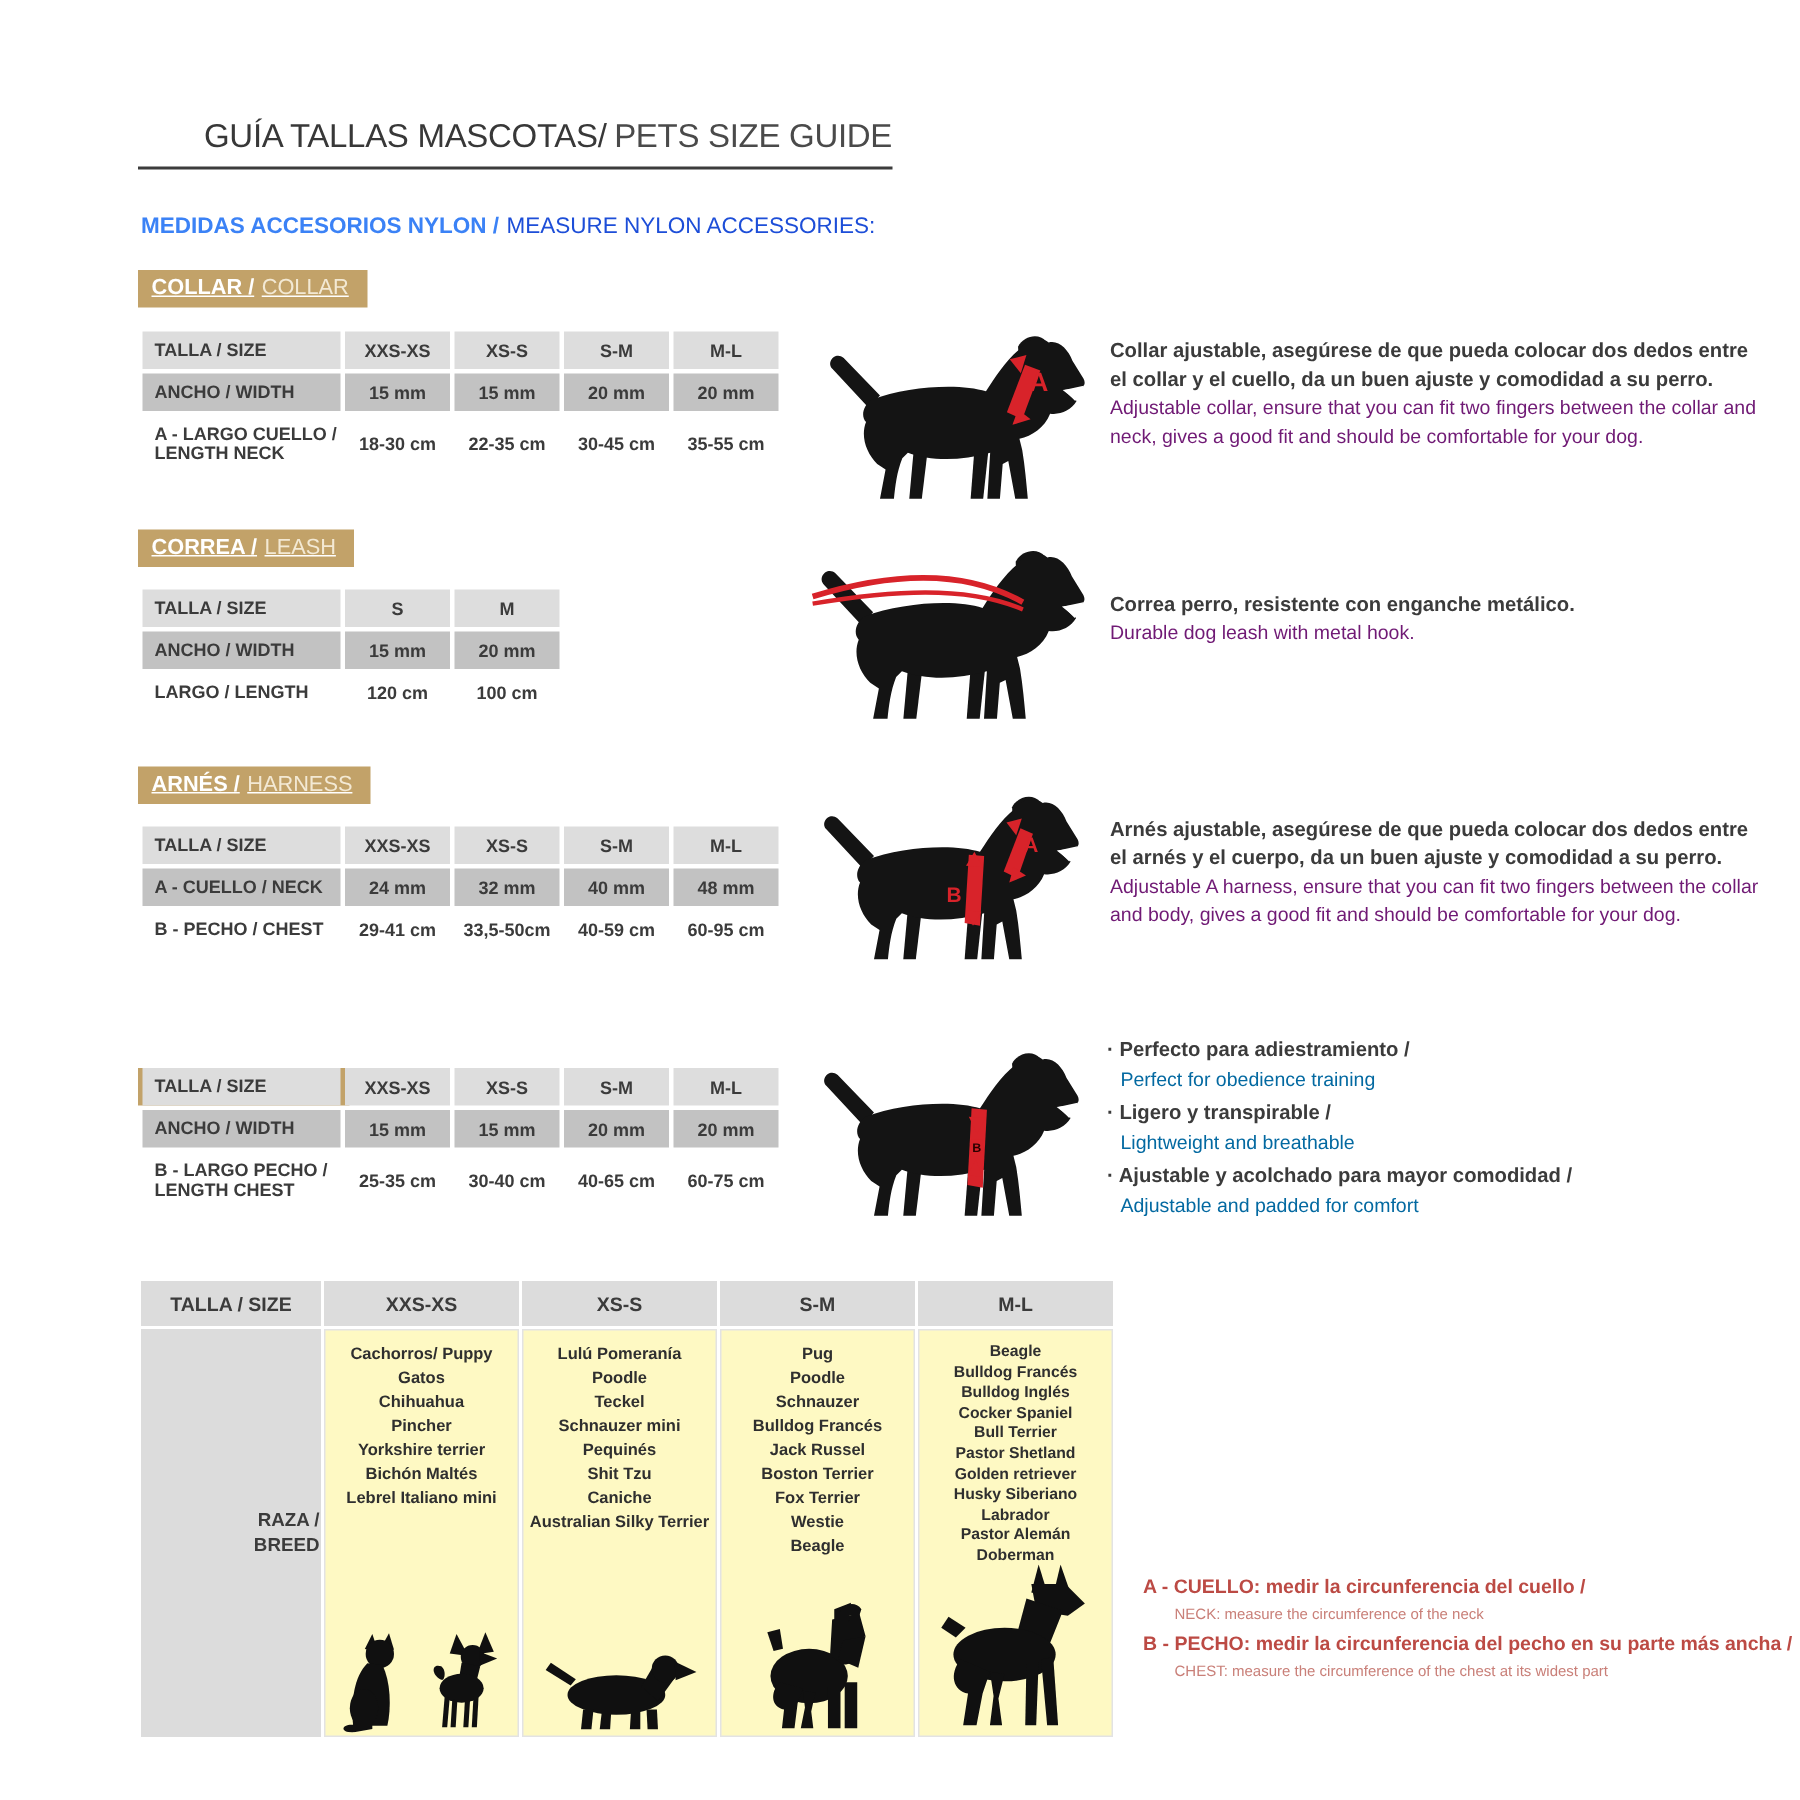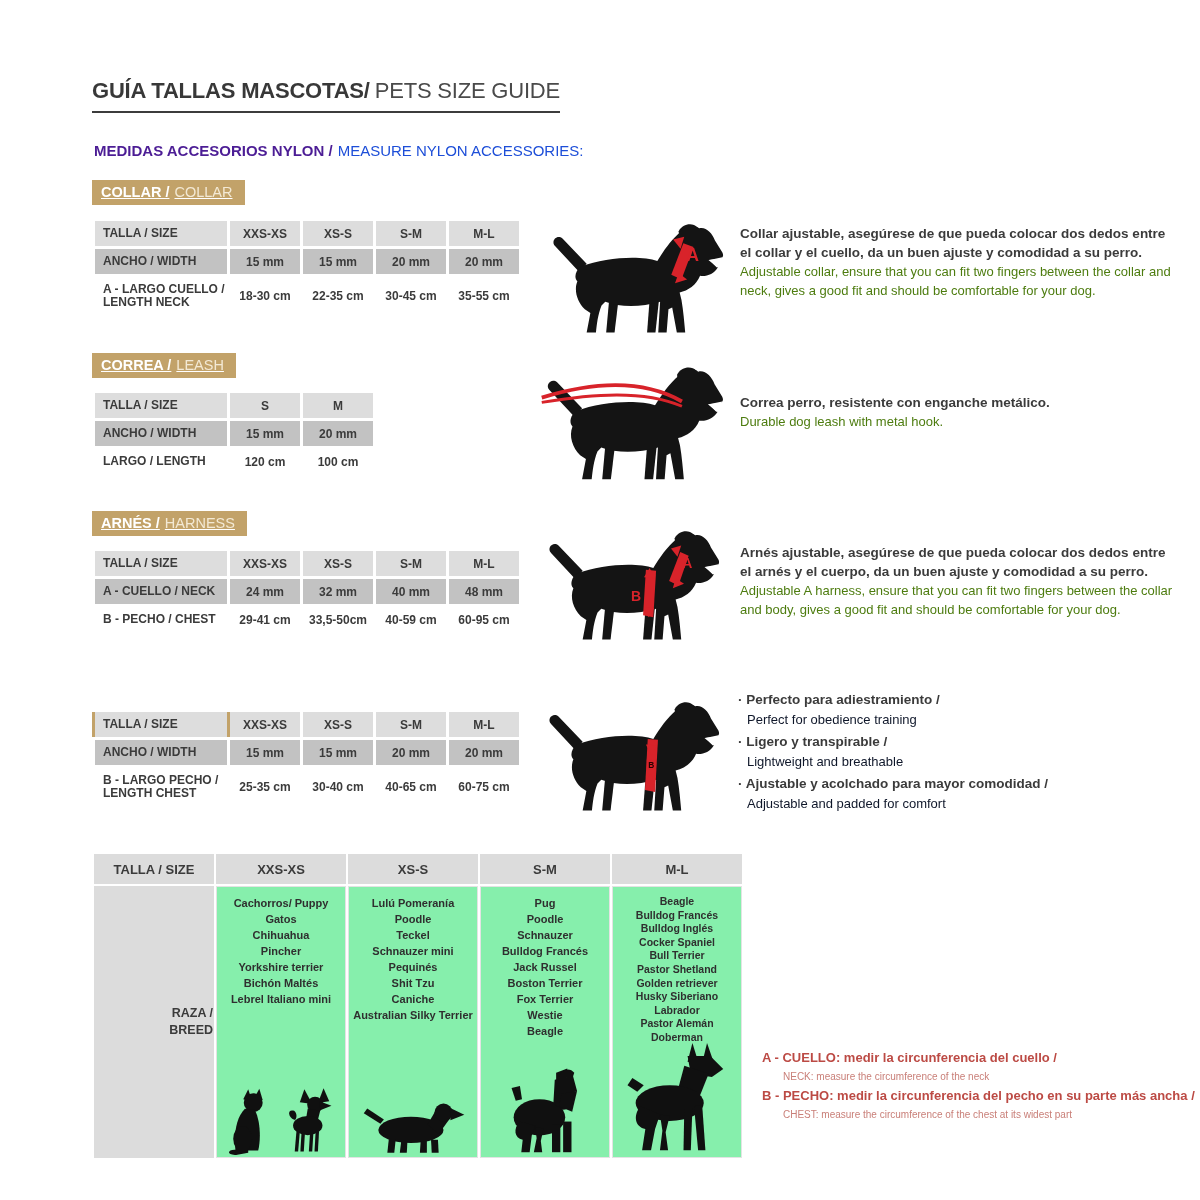--- a/index.html
+++ b/index.html
@@ -2,25 +2,25 @@
 <html><head>
 <meta charset="utf-8">
 <style>
   html,body{margin:0;padding:0;background:#ffffff;}
   body{font-family:"Liberation Sans", sans-serif; color:#3b3b3b;}
   #canvas{position:relative;width:1200px;height:1200px;background:#fff;overflow:hidden;}
 
   
   .title{position:absolute;left:92px;top:78px;font-size:22px;letter-spacing:-0.2px;
          border-bottom:2.5px solid #3c3c3c;padding-bottom:7px;white-space:nowrap;}
-  .title b{font-weight:700;color:#383838;}
+  .title b{font-weight:400;color:#383838;margin-left:44px;}
   .title span{font-weight:400;color:#4a4a4a;margin-left:5px;}
 
   .subtitle{position:absolute;left:94px;top:142px;font-size:15px;white-space:nowrap;}
-  .subtitle b{font-weight:700;color:#4c1d95;text-align:right;}
+  .subtitle b{font-weight:700;color:#3b82f6;text-align:right;}
   .subtitle span{font-weight:400;color:#1d4ed8;margin-left:5px;}
 
   
   .badge{position:absolute;background:#c2a269;color:#fff;font-size:14.5px;
          padding:4px 12px 5px 9px;white-space:nowrap;text-decoration:underline;}
   .badge b{font-weight:700;}
   .badge span{font-weight:400;color:#f3e9d4;margin-left:5px;}
 
   
   .sizetable{position:absolute;border-collapse:separate;border-spacing:3px;}
@@ -28,41 +28,41 @@
                 font-size:12px;font-weight:700;color:#3b3b3b;padding:0 2px;}
   .sizetable td.lbl{width:122px;text-align:left;padding-left:8px;line-height:13.5px;}
   .sizetable tr.r1 td{background:#dddddd;}
   .sizetable tr.r2 td{background:#c2c2c2;}
   .sizetable tr.r3 td{background:#ffffff;}
   .sizetable tr.tall td{height:38px;}
 
   
   .desc{position:absolute;width:436px;}
   .desc .es{font-size:13.5px;font-weight:700;color:#3b3b3b;line-height:19px;}
-  .desc .en{font-size:13px;font-weight:400;color:#4d7c0f;line-height:19px;}
+  .desc .en{font-size:13px;font-weight:400;color:#701a75;line-height:19px;}
 
   .bullets{position:absolute;width:440px;}
   .bullets .row{margin-bottom:3px;}
   .bullets .es{font-size:13.5px;font-weight:700;color:#3b3b3b;line-height:20px;}
   .bullets .es::before{content:"· ";font-weight:700;}
-  .bullets .en{font-size:13px;font-weight:400;color:#0f172a;line-height:19px;padding-left:9px;}
+  .bullets .en{font-size:13px;font-weight:400;color:#0369a1;line-height:19px;padding-left:9px;}
 
   
   .dogbox{position:absolute;}
 
   
   .breedtable{position:absolute;left:92px;top:852px;border-collapse:separate;border-spacing:2px;table-layout:fixed;}
   .breedtable td{vertical-align:middle;}
   .breedtable tr.bhead td{background:#dcdcdc;height:28px;font-size:13px;font-weight:700;
                           text-align:center;color:#3b3b3b;}
   .breedtable td.blbl{width:118px;text-align:right;}
   .breedtable td.bcol{width:126px;}
   .breedtable tr.bbody td{height:268px;}
   .breedtable .braza{background:#dcdcdc;text-align:center;font-size:12.5px;font-weight:700;line-height:17px;}
-  .breedtable .bcell{background:#86efac;border:1px solid #e3e3e3;position:relative;vertical-align:top;}
+  .breedtable .bcell{background:#fef9c3;border:1px solid #e3e3e3;position:relative;vertical-align:top;}
   .breeds{padding-top:7px;font-size:11px;font-weight:700;line-height:16px;text-align:center;color:#2f2f2f;}
   .breeds-tight{font-size:10.5px;line-height:13.6px;}
   .sil{position:absolute;bottom:2px;left:0;right:0;display:flex;justify-content:center;
        align-items:flex-end;gap:8px;}
 
   
   .notes{position:absolute;left:762px;top:1048px;width:436px;}
   .notes .es{font-size:13px;font-weight:700;color:#bc4a44;line-height:19px;}
   .notes .en{font-size:10px;font-weight:400;color:#c97f78;line-height:19px;padding-left:21px;}
 

